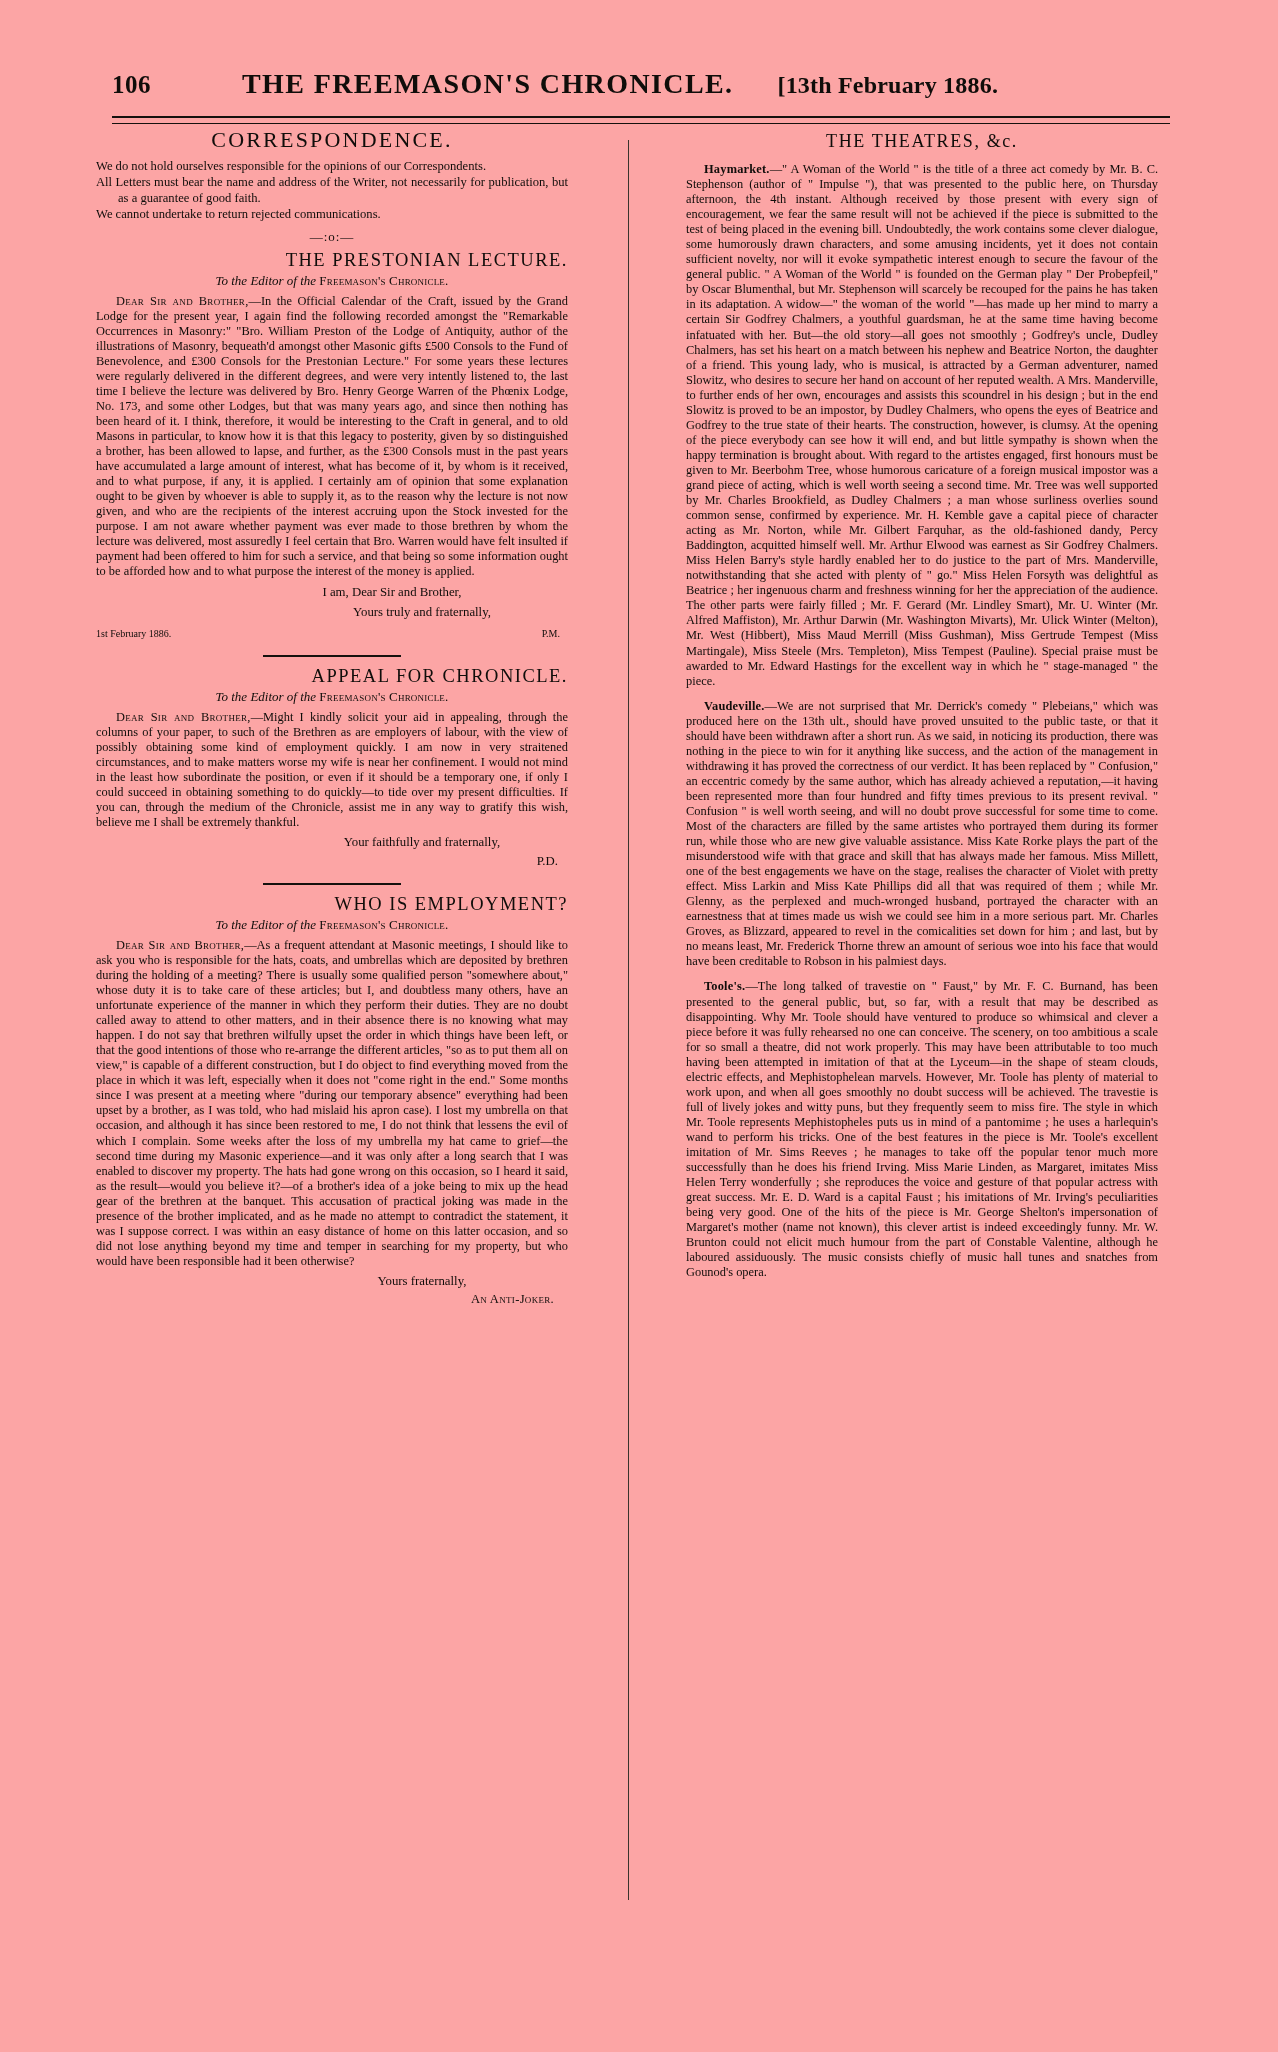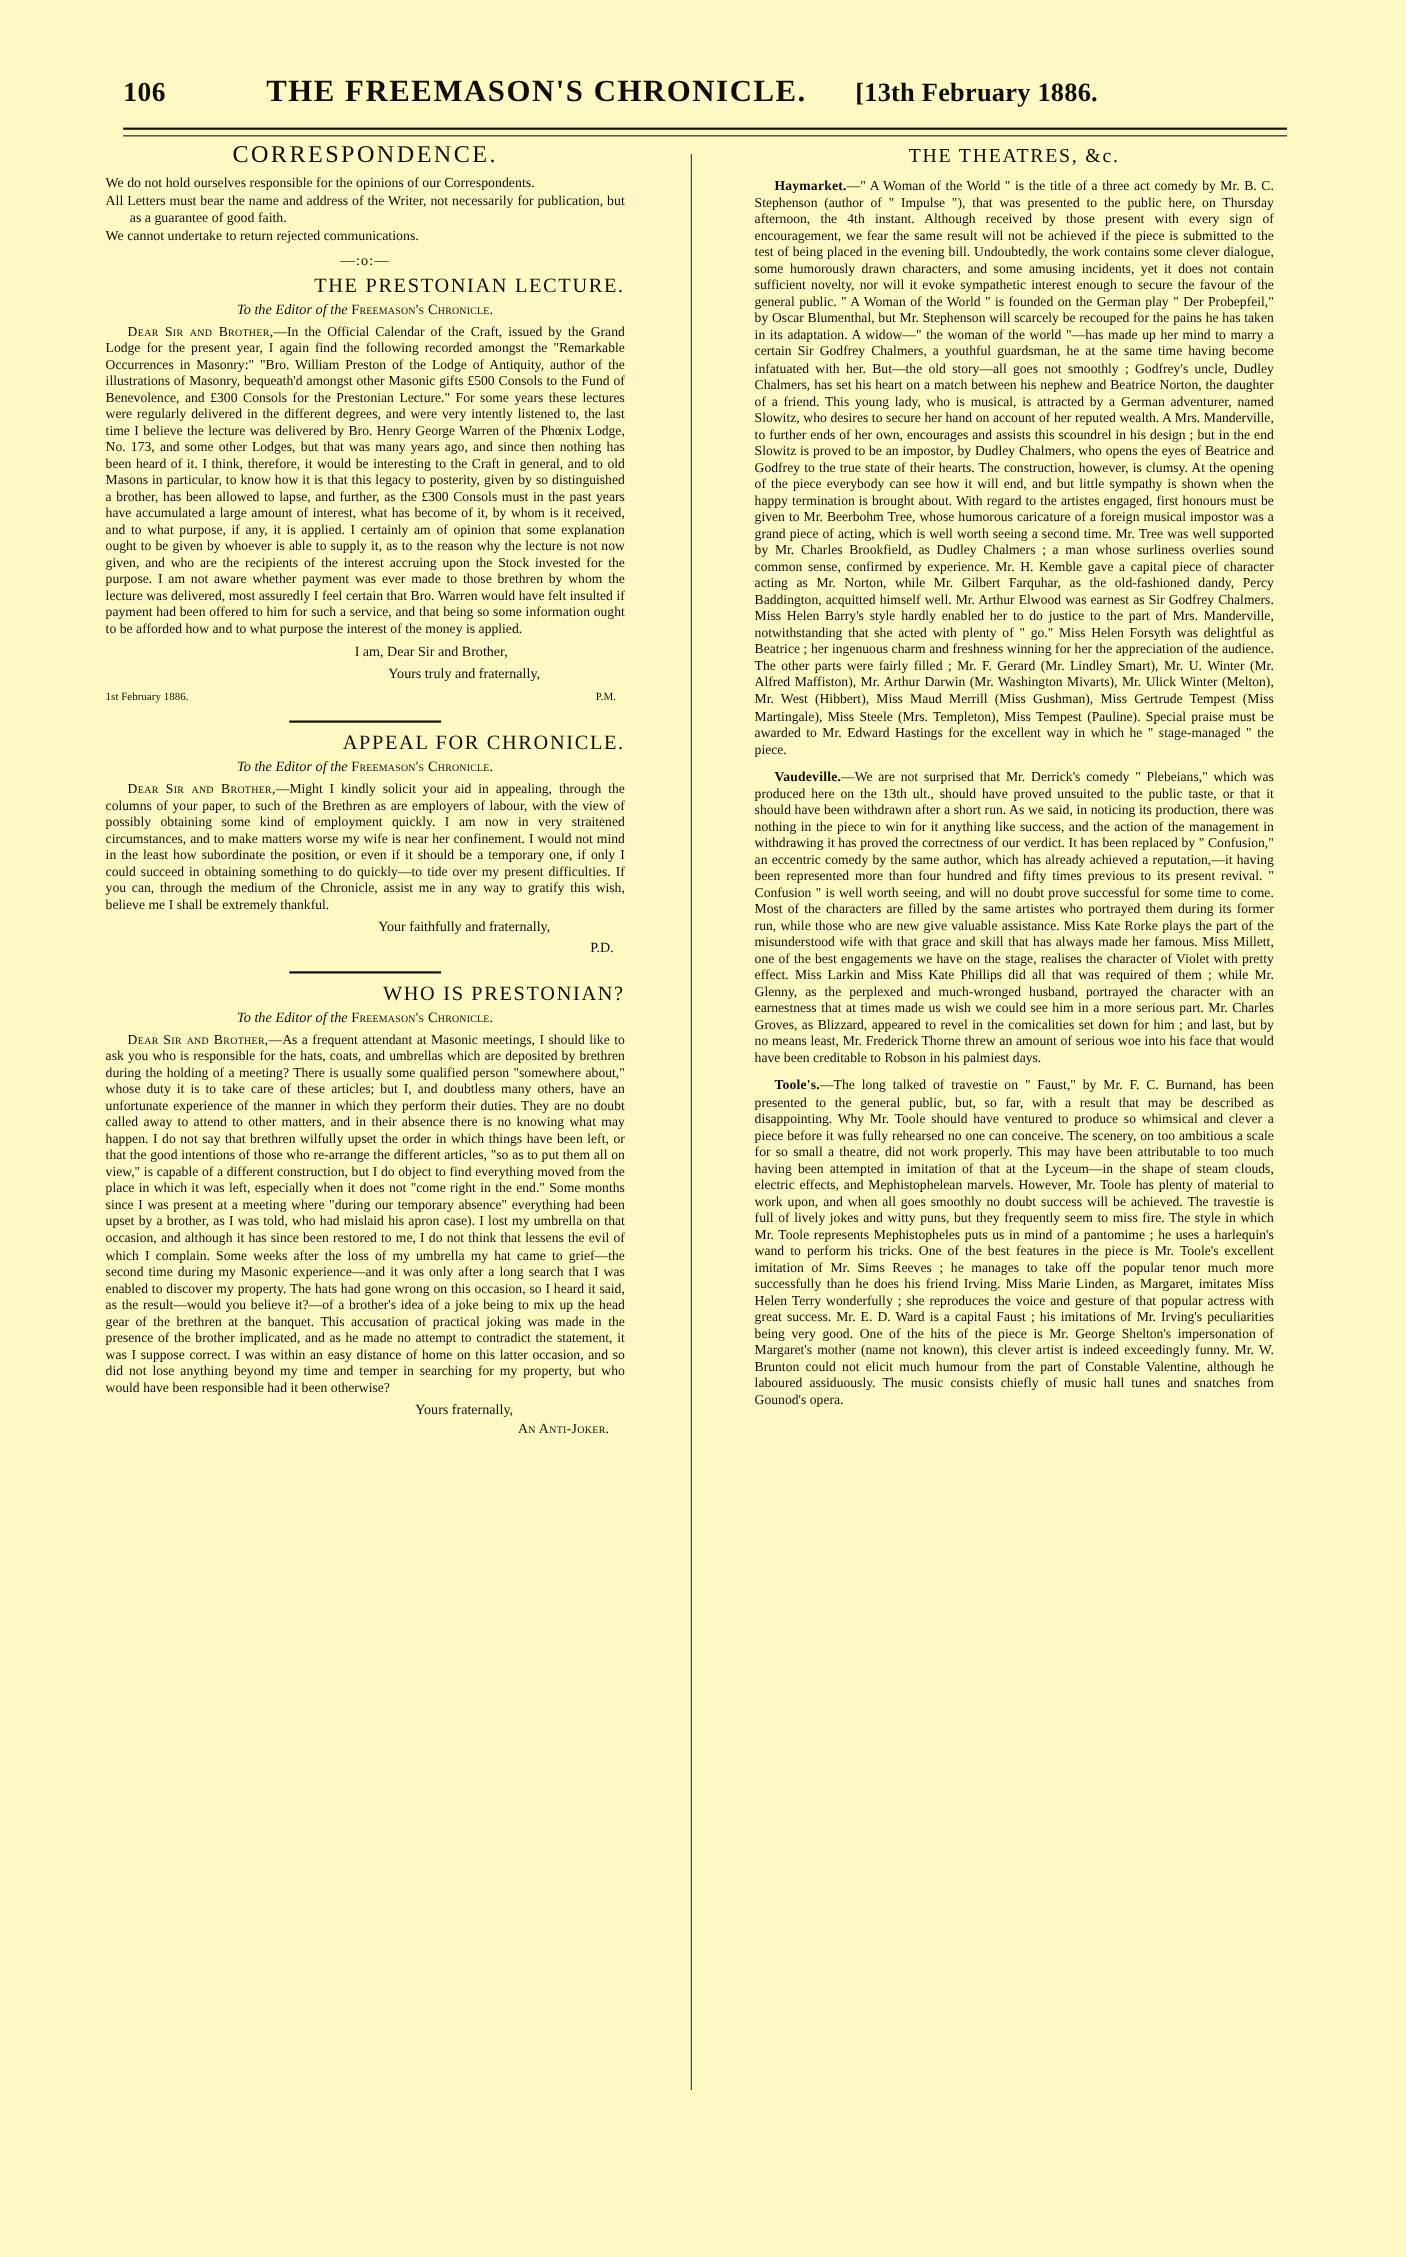--- a/index.html
+++ b/index.html
@@ -15,21 +15,21 @@
     font-family: "Liberation Serif", "DejaVu Serif", serif;
     color: #100d0a;
     position: relative;
   }
   .page {
     position: relative;
     width: 1278px;
     height: 2052px;
     box-sizing: border-box;
     padding: 0;
-    background: #fef9c3;
+    background: #fca5a5;
   }
 
   
   .masthead {
     position: absolute;
     left: 112px;
     top: 68px;
     width: 1058px;
     height: 44px;
     display: flex;
@@ -287,21 +287,21 @@
         <p class="body">
           <span class="salutation">Dear Sir and Brother,</span><span>—Might I kindly solicit your aid in appealing, through the columns of your paper, to such of the Brethren as are employers of labour, with the view of possibly obtaining some kind of employment quickly. I am now in very straitened circumstances, and to make matters worse my wife is near her confinement. I would not mind in the least how subordinate the position, or even if it should be a temporary one, if only I could succeed in obtaining something to do quickly—to tide over my present difficulties. If you can, through the medium of the Chronicle, assist me in any way to gratify this wish, believe me I shall be extremely thankful.</span>
         </p>
         <div class="closing2">Your faithfully and fraternally,</div>
         <div class="signature-right">P.D.</div>
       </div>
 
       <div class="short-rule"></div>
 
       <div class="letter">
-        <h3 class="letter-head">WHO IS PRESTONIAN?</h3>
+        <h3 class="letter-head">WHO IS EMPLOYMENT?</h3>
         <div class="to-editor">
           <span>To the Editor of the </span><span class="sc">Freemason's Chronicle.</span>
         </div>
         <p class="body">
           <span class="salutation">Dear Sir and Brother,</span><span>—As a frequent attendant at Masonic meetings, I should like to ask you who is responsible for the hats, coats, and umbrellas which are deposited by brethren during the holding of a meeting? There is usually some qualified person "somewhere about," whose duty it is to take care of these articles; but I, and doubtless many others, have an unfortunate experience of the manner in which they perform their duties. They are no doubt called away to attend to other matters, and in their absence there is no knowing what may happen. I do not say that brethren wilfully upset the order in which things have been left, or that the good intentions of those who re-arrange the different articles, "so as to put them all on view," is capable of a different construction, but I do object to find everything moved from the place in which it was left, especially when it does not "come right in the end." Some months since I was present at a meeting where "during our temporary absence" everything had been upset by a brother, as I was told, who had mislaid his apron case). I lost my umbrella on that occasion, and although it has since been restored to me, I do not think that lessens the evil of which I complain. Some weeks after the loss of my umbrella my hat came to grief—the second time during my Masonic experience—and it was only after a long search that I was enabled to discover my property. The hats had gone wrong on this occasion, so I heard it said, as the result—would you believe it?—of a brother's idea of a joke being to mix up the head gear of the brethren at the banquet. This accusation of practical joking was made in the presence of the brother implicated, and as he made no attempt to contradict the statement, it was I suppose correct. I was within an easy distance of home on this latter occasion, and so did not lose anything beyond my time and temper in searching for my property, but who would have been responsible had it been otherwise?</span>
         </p>
         <div class="closing2">Yours fraternally,</div>
         <div class="signature-center-right">An Anti-Joker.</div>
       </div>
 

